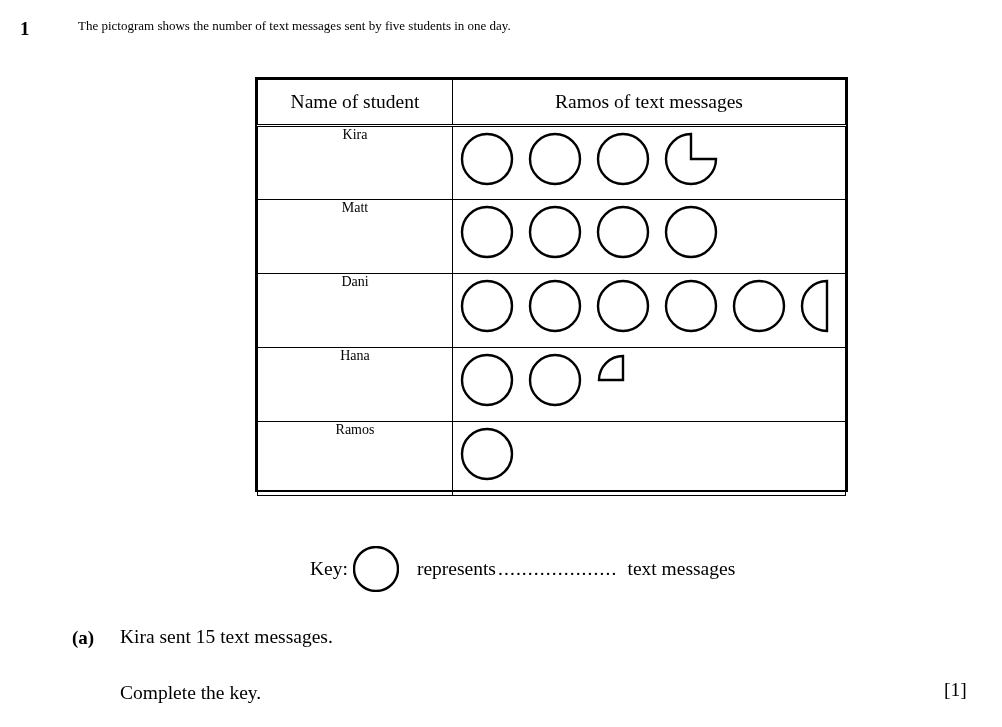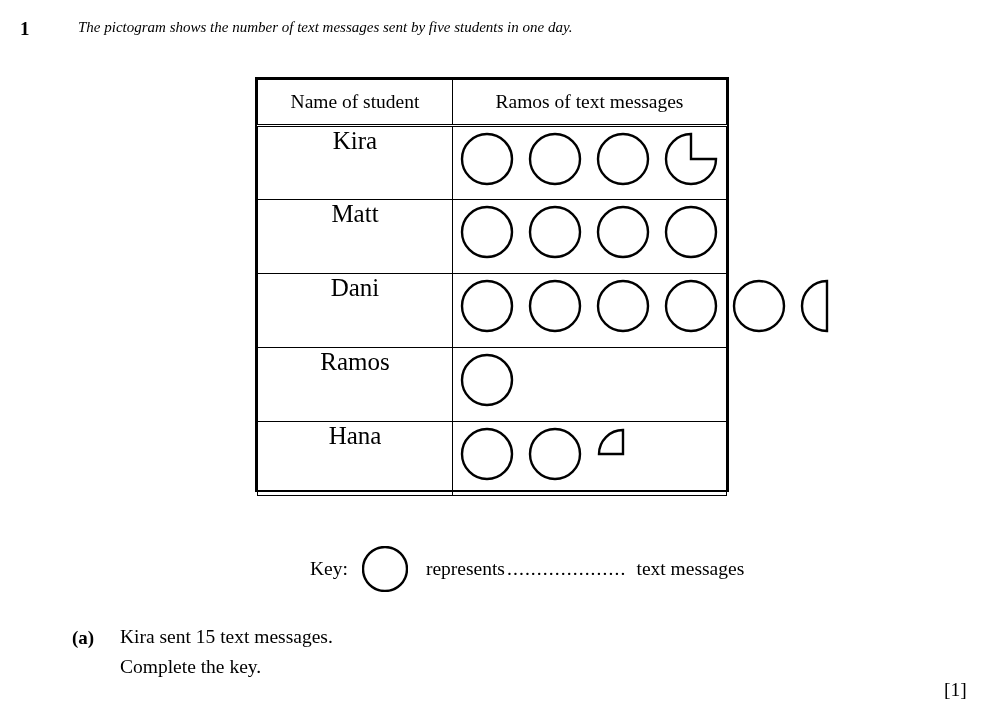--- a/index.html
+++ b/index.html
@@ -23,32 +23,31 @@
     left: 20px;
     top: 19px;
     font-size: 19px;
     font-weight: bold;
     line-height: 1;
   }
   .q-stem {
     position: absolute;
     left: 78px;
     top: 18px;
-    font-size: 15px;
+    font-size: 13px;
     line-height: 1.2;
     white-space: nowrap;
-    font-style: italic;
   }
 
   
   .pictogram-table {
     position: absolute;
     left: 255px;
     top: 77px;
-    width: 474px;
+    width: 593px;
     height: 415px;
     border: 2px solid #000;
     box-sizing: border-box;
   }
   .ptable {
     width: 100%;
     height: 100%;
     border-collapse: collapse;
     table-layout: fixed;
   }
@@ -67,21 +66,21 @@
     text-align: center;
     vertical-align: middle;
     border-bottom: 3px double #000;
   }
 
   .ptable tbody tr { height: 74px; }
 
   .name-cell {
     text-align: center;
     vertical-align: top;
-    font-size: 25px;
+    font-size: 14px;
     padding-top: 9px;
     box-sizing: border-box;
   }
   .data-cell {
     vertical-align: top;
     padding: 0;
   }
   .symbol-row {
     display: flex;
     align-items: flex-start;
@@ -103,21 +102,21 @@
   
   .key-line {
     position: absolute;
     left: 310px;
     top: 546px;
     display: flex;
     align-items: center;
     font-size: 19.5px;
     white-space: nowrap;
   }
-  .key-label { margin-right: 13px; }
+  .key-label { margin-right: 4px; }
   .key-circle { width: 46px; height: 46px; flex: 0 0 46px; margin: 0 1px; }
   .key-circle svg { display: block; }
   .key-represents { margin-left: 17px; }
   .key-dots { letter-spacing: 1.1px; margin: 0 2px; }
   .key-tail { margin-left: 8px; }
 
   
   .part-label {
     position: absolute;
     left: 72px;
@@ -129,21 +128,21 @@
     position: absolute;
     left: 120px;
     top: 626px;
     font-size: 19.5px;
     white-space: nowrap;
     text-align: center;
   }
   .part-text-2 {
     position: absolute;
     left: 120px;
-    top: 656px;
+    top: 682px;
     font-size: 19.5px;
     white-space: nowrap;
   }
   .marks {
     position: absolute;
     left: 944px;
     top: 679px;
     font-size: 19.5px;
   }
 </style>
@@ -255,50 +254,50 @@
             <span class="sym">
               <svg width="68" height="52" viewBox="0 0 68 52">
                 <path d="M 26 1 A 25 25 0 0 0 26 51 Z" fill="none" stroke="#000" stroke-width="2.4" stroke-linejoin="miter"></path>
               </svg>
             </span>
           </div>
         </td>
       </tr>
 
       <tr>
-        <td class="name-cell">Ramos</td>
-        <td class="data-cell">
-          <div class="symbol-row">
-            <span class="sym">
-              <svg width="68" height="52" viewBox="0 0 68 52">
-                  <circle cx="26" cy="26" r="25" fill="none" stroke="#000" stroke-width="2.4"></circle>
-                </svg>
-            </span>
-          </div>
-        </td>
-      </tr>
-
-      <tr>
         <td class="name-cell">Hana</td>
         <td class="data-cell">
           <div class="symbol-row">
             <span class="sym">
               <svg width="68" height="52" viewBox="0 0 68 52">
                   <circle cx="26" cy="26" r="25" fill="none" stroke="#000" stroke-width="2.4"></circle>
                 </svg>
             </span>
             <span class="sym">
               <svg width="68" height="52" viewBox="0 0 68 52">
                   <circle cx="26" cy="26" r="25" fill="none" stroke="#000" stroke-width="2.4"></circle>
                 </svg>
             </span>
             <span class="sym">
               <svg width="68" height="52" viewBox="0 0 68 52">
                 <path d="M 2 26 A 24 24 0 0 1 26 2 L 26 26 Z" fill="none" stroke="#000" stroke-width="2.4" stroke-linejoin="miter"></path>
               </svg>
+            </span>
+          </div>
+        </td>
+      </tr>
+
+      <tr>
+        <td class="name-cell">Ramos</td>
+        <td class="data-cell">
+          <div class="symbol-row">
+            <span class="sym">
+              <svg width="68" height="52" viewBox="0 0 68 52">
+                  <circle cx="26" cy="26" r="25" fill="none" stroke="#000" stroke-width="2.4"></circle>
+                </svg>
             </span>
           </div>
         </td>
       </tr>
 
     </tbody>
   </table>
 </div>
 
 <div class="key-line">

